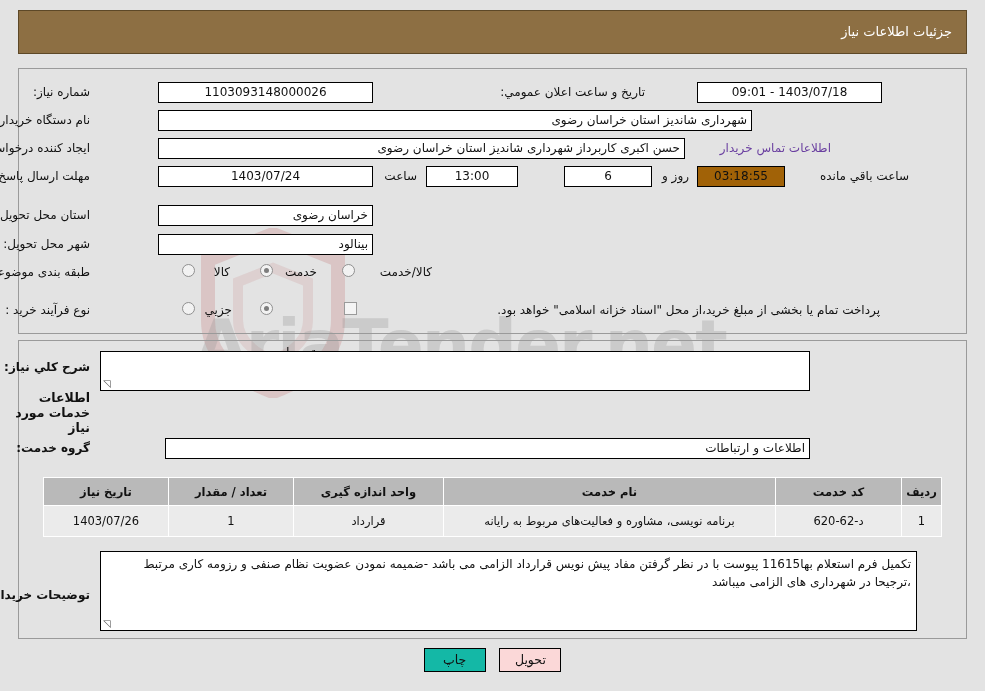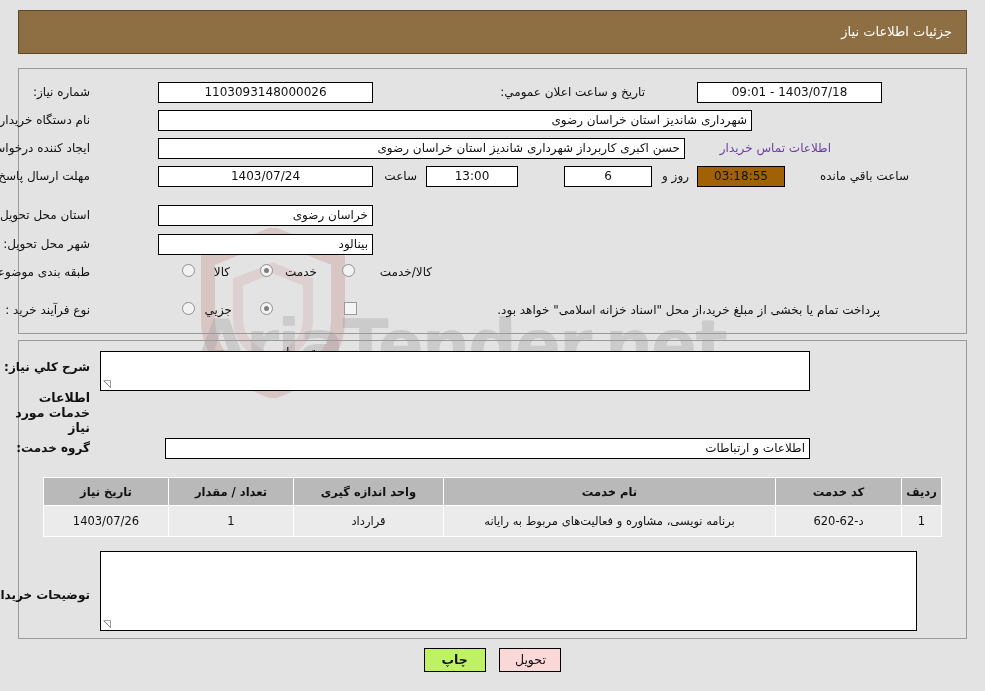--- a/index.html
+++ b/index.html
@@ -211,21 +211,21 @@
     height: 24px;
     line-height: 22px;
     border: 1px solid #000;
     font-size: 12.5px;
     text-align: center;
     padding: 0 10px;
     margin: 0 5px;
     cursor: pointer;
     color: #111;
   }
-  .btn.print { background: #bef264; font-weight: bold; }
+  .btn.print { background: #14b8a6; }
   .btn.back  { background: #fbd8d8; }
 </style>
 </head>
 <body>
 
 <div id="watermark">
   <svg class="wm-shield" viewBox="0 0 150 170" xmlns="http://www.w3.org/2000/svg">
     <path d="M75 6 L140 32 L140 92 Q140 140 75 164 Q10 140 10 92 L10 32 Z" fill="none" stroke="rgba(200,140,140,0.35)" stroke-width="14"></path>
     <path d="M75 40 L110 54 L110 92 Q110 118 75 132 Q40 118 40 92 L40 54 Z" fill="none" stroke="rgba(200,140,140,0.22)" stroke-width="10"></path>
   </svg>
@@ -311,19 +311,20 @@
       <td>برنامه نویسی، مشاوره و فعالیت‌های مربوط به رایانه</td>
       <td>قرارداد</td>
       <td>1</td>
       <td>1403/07/26</td>
     </tr>
   </tbody>
 </table>
 
 <div class="lbl b" style="right:895px; top:588px;">توضیحات خریدار:</div>
 <div class="ta" style="right:68px; top:551px; width:817px; height:80px;">
+  <span>تکمیل فرم استعلام بها11615 پیوست با در نظر گرفتن مفاد پیش نویس قرارداد الزامی می باشد -ضمیمه نمودن عضویت نظام صنفی و رزومه کاری مرتبط ،ترجیحا در شهرداری های الزامی میباشد</span>
   <span class="grip">◸</span>
 </div>
 
 <div id="footer-bar">
   <span class="btn back">تحویل</span>
   <span class="btn print">چاپ</span>
 </div>
 
 </body></html>

